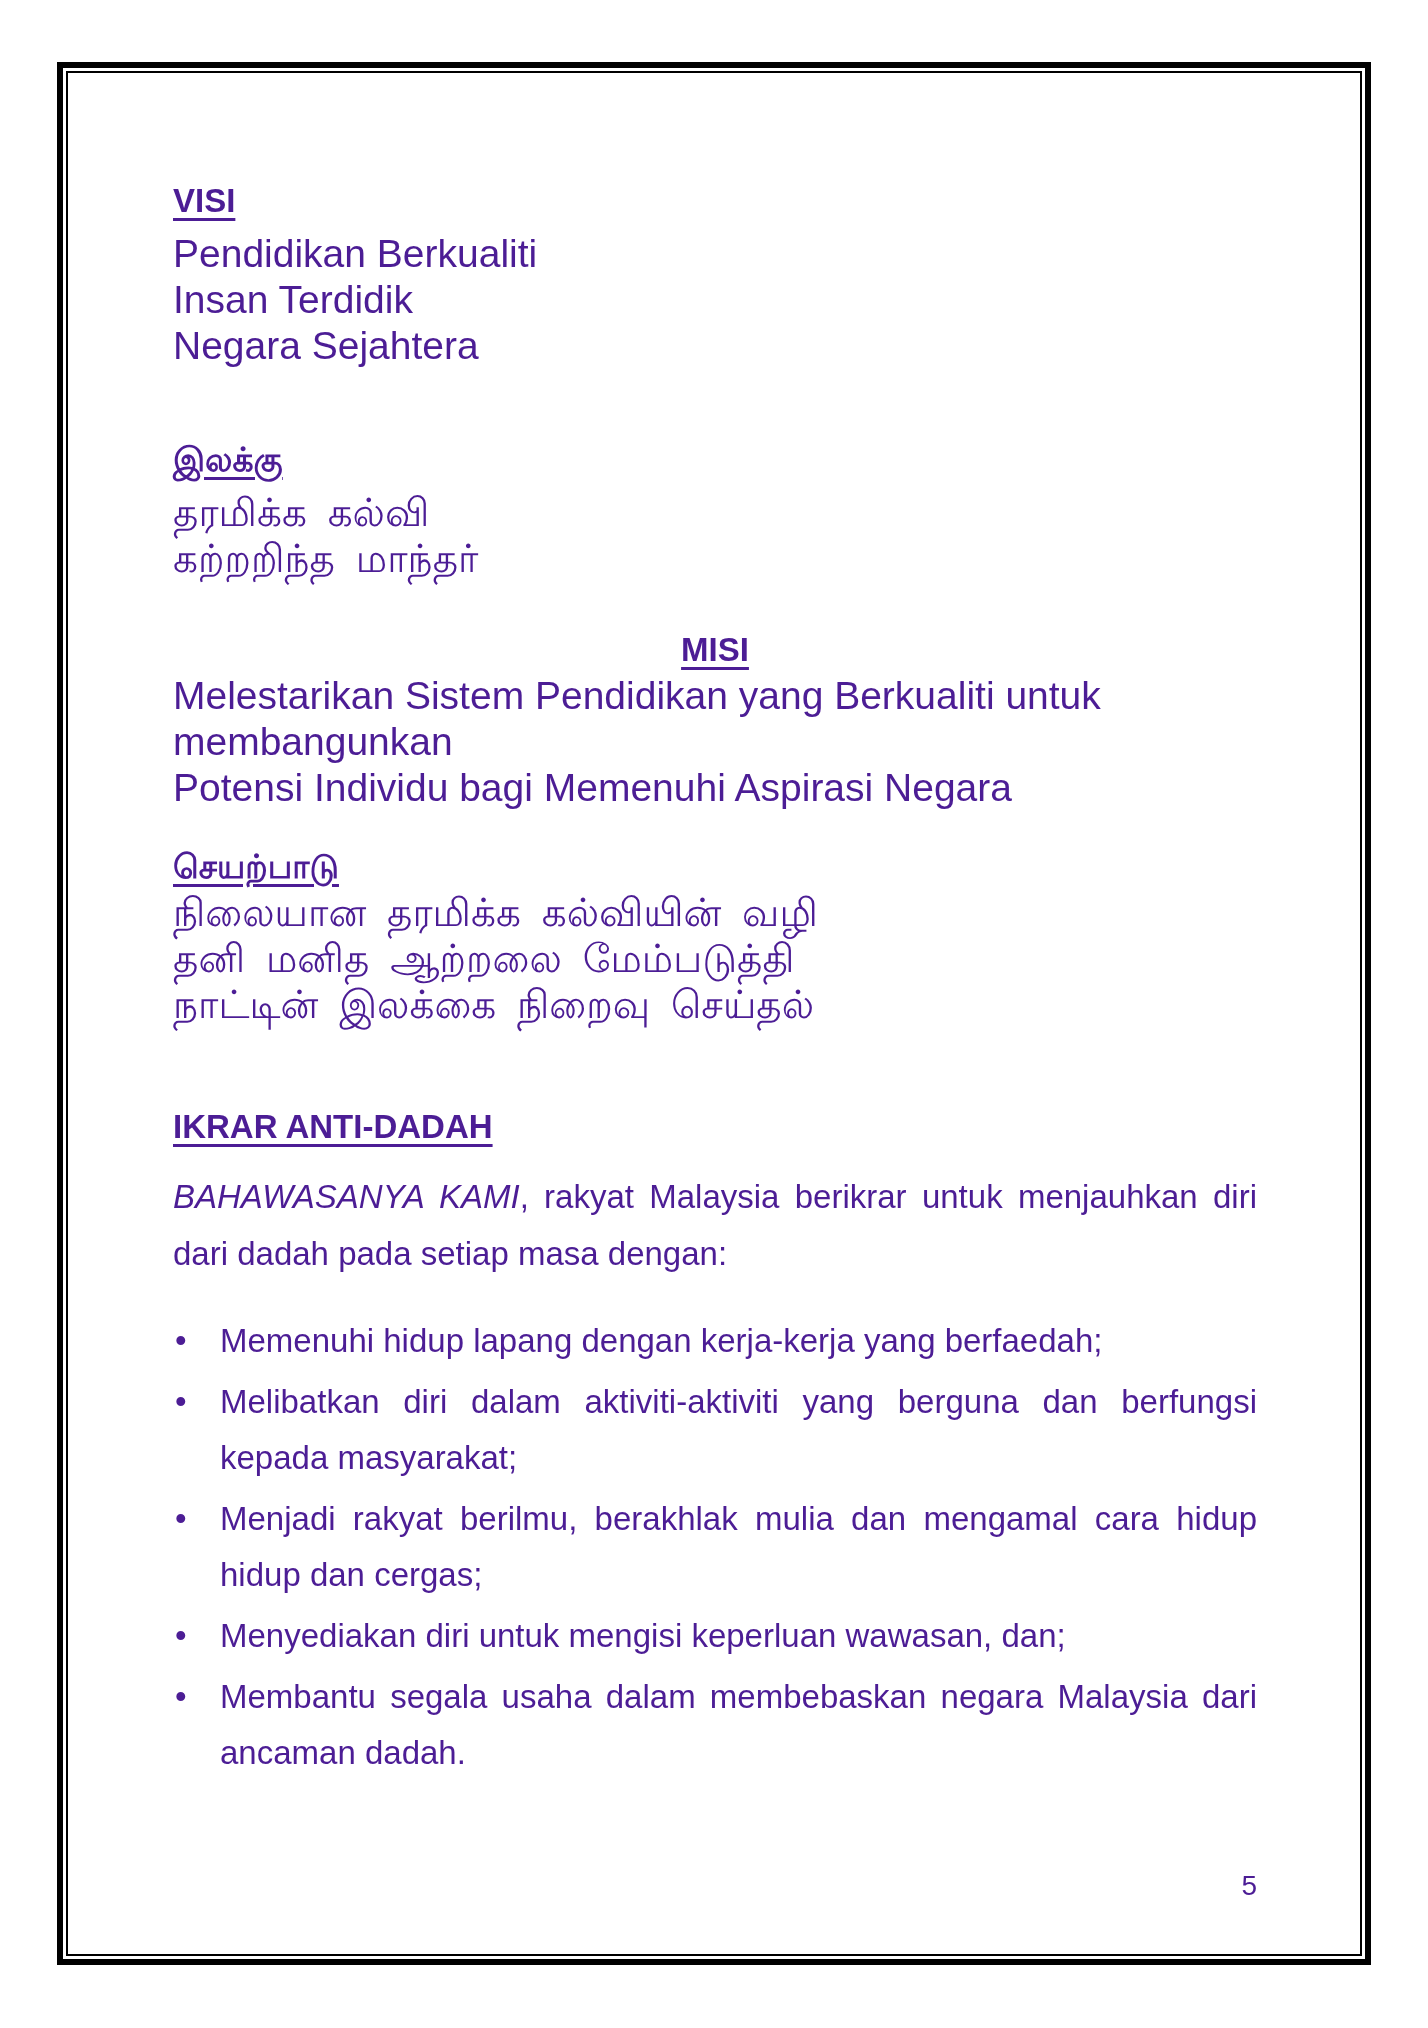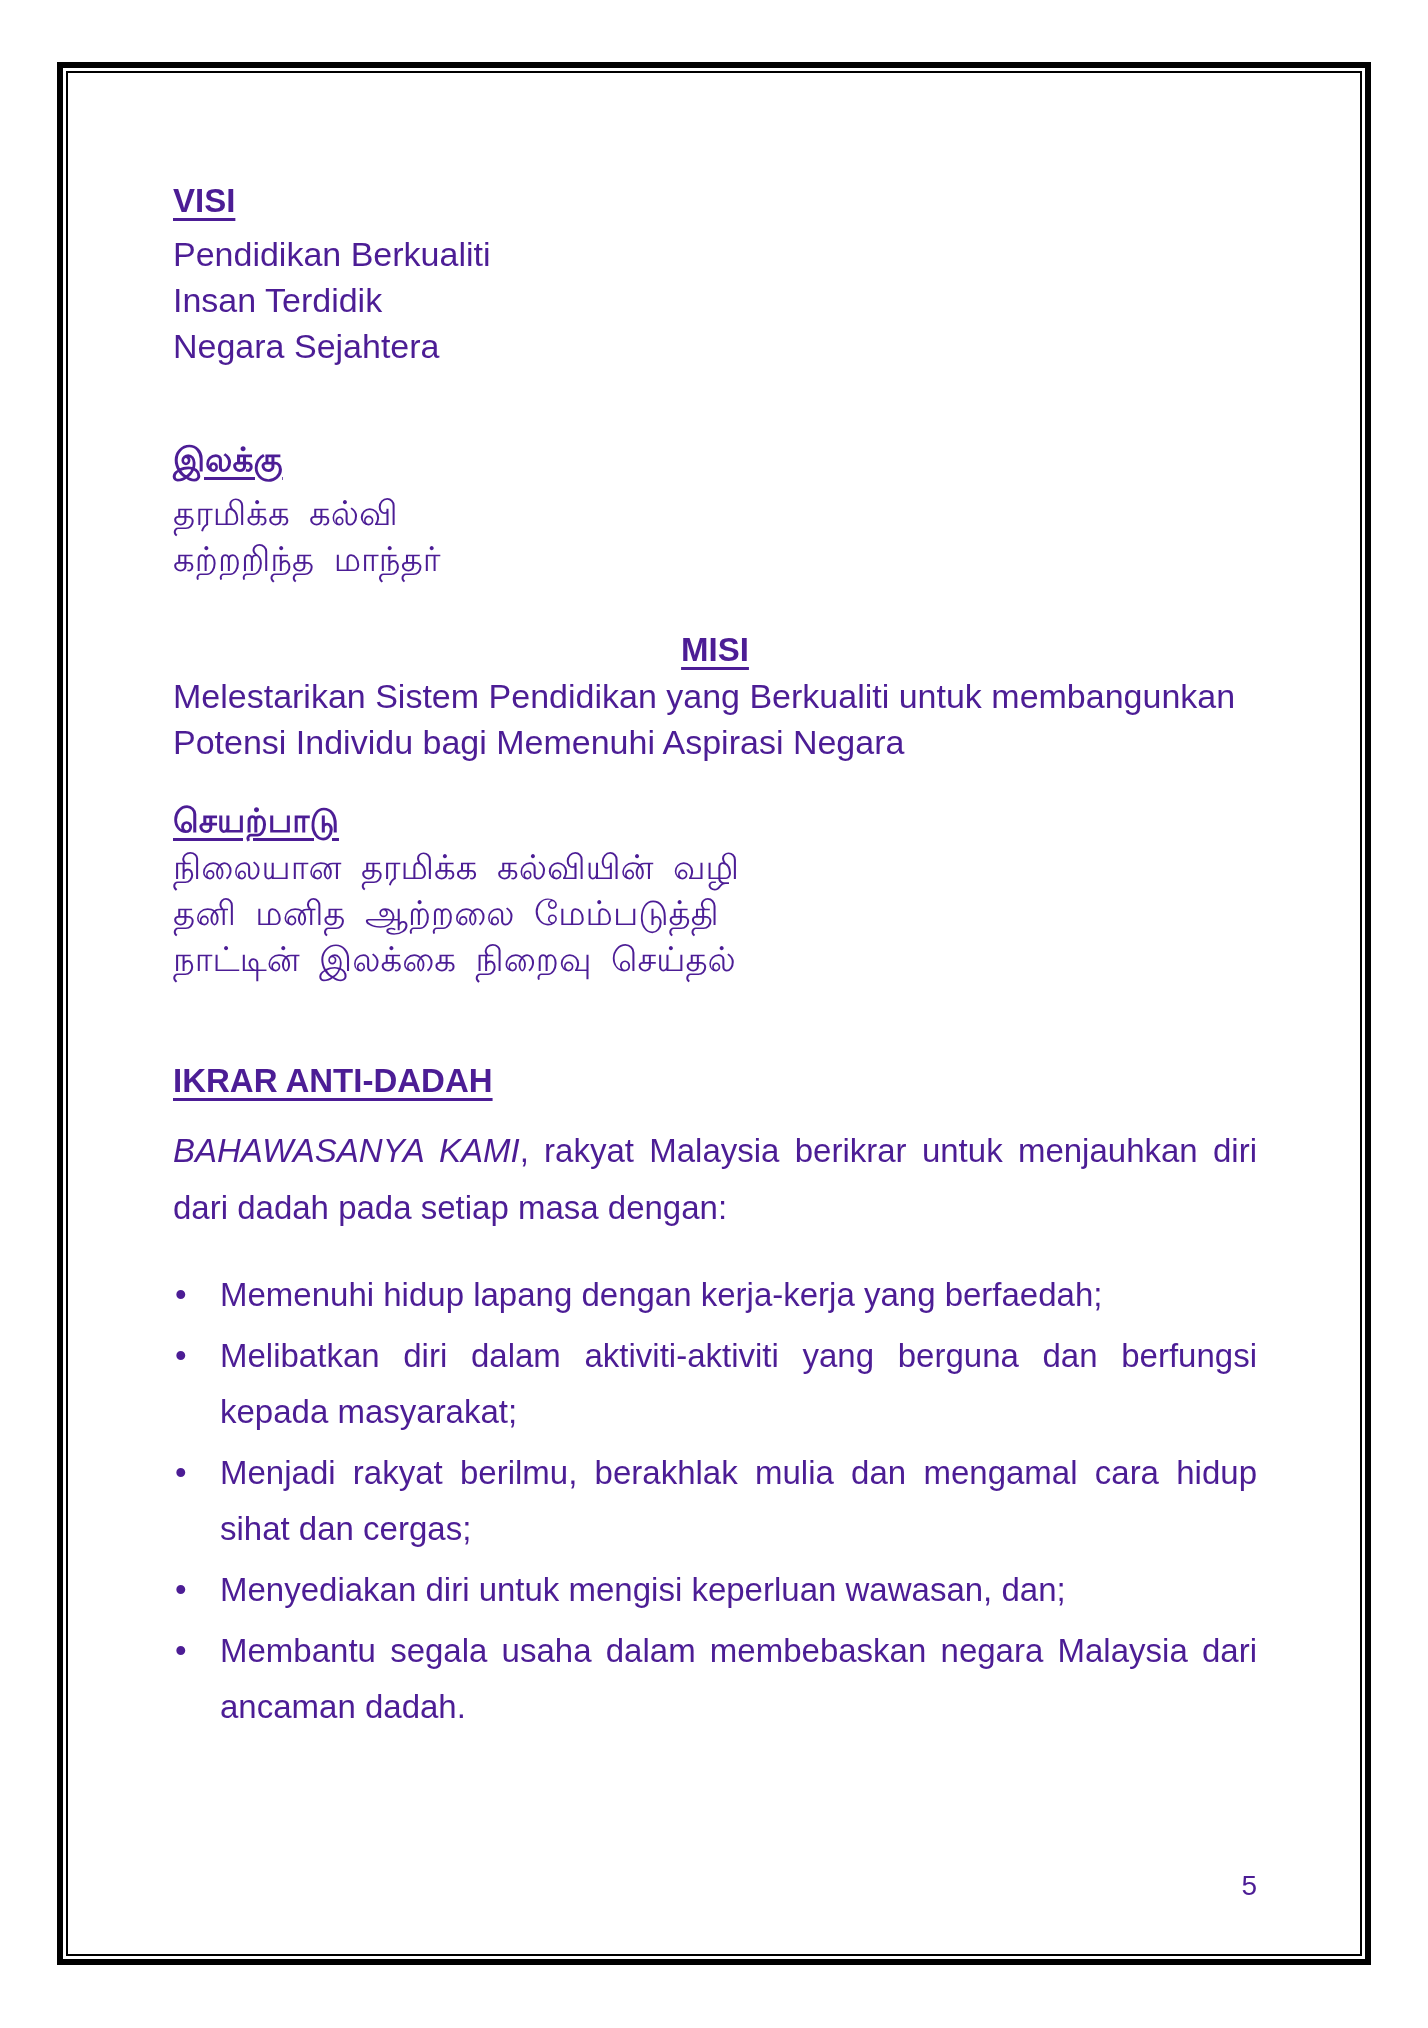--- a/index.html
+++ b/index.html
@@ -28,21 +28,21 @@
   }
   .h {
     font-weight:bold;
     font-size:33px; line-height:46px;
     text-decoration:underline;
     text-decoration-thickness:3px;
     text-underline-offset:6px;
     margin:0;
   }
   .line {
-    font-size:34px; line-height:46px;
+    font-size:39px; line-height:46px;
   }
   .ta { word-spacing:10px; }
 
   .h-visi   { margin-bottom:7px; }
   .h-ilakku { margin-top:68px; margin-bottom:7px;text-decoration:underline; }
   .h-misi   { margin-top:45px; margin-bottom:0;text-align:center; }
   .h-seyar  { margin-top:33px; margin-bottom:0; }
   .h-ikrar  { margin-top:76px; margin-bottom:0; }
 
   .intro {
@@ -121,21 +121,21 @@
         <div class="pline">Memenuhi hidup lapang dengan kerja-kerja yang berfaedah;</div>
       </li>
       <li>
         <span class="dot"></span>
         <div class="jline">Melibatkan diri dalam aktiviti-aktiviti yang berguna dan berfungsi</div>
         <div class="pline">kepada masyarakat;</div>
       </li>
       <li>
         <span class="dot"></span>
         <div class="jline">Menjadi rakyat berilmu, berakhlak mulia dan mengamal cara hidup</div>
-        <div class="pline">sihat dan cergas;</div>
+        <div class="pline">hidup dan cergas;</div>
       </li>
       <li>
         <span class="dot"></span>
         <div class="pline">Menyediakan diri untuk mengisi keperluan wawasan, dan;</div>
       </li>
       <li>
         <span class="dot"></span>
         <div class="jline">Membantu segala usaha dalam membebaskan negara Malaysia dari</div>
         <div class="pline">ancaman dadah.</div>
       </li>

